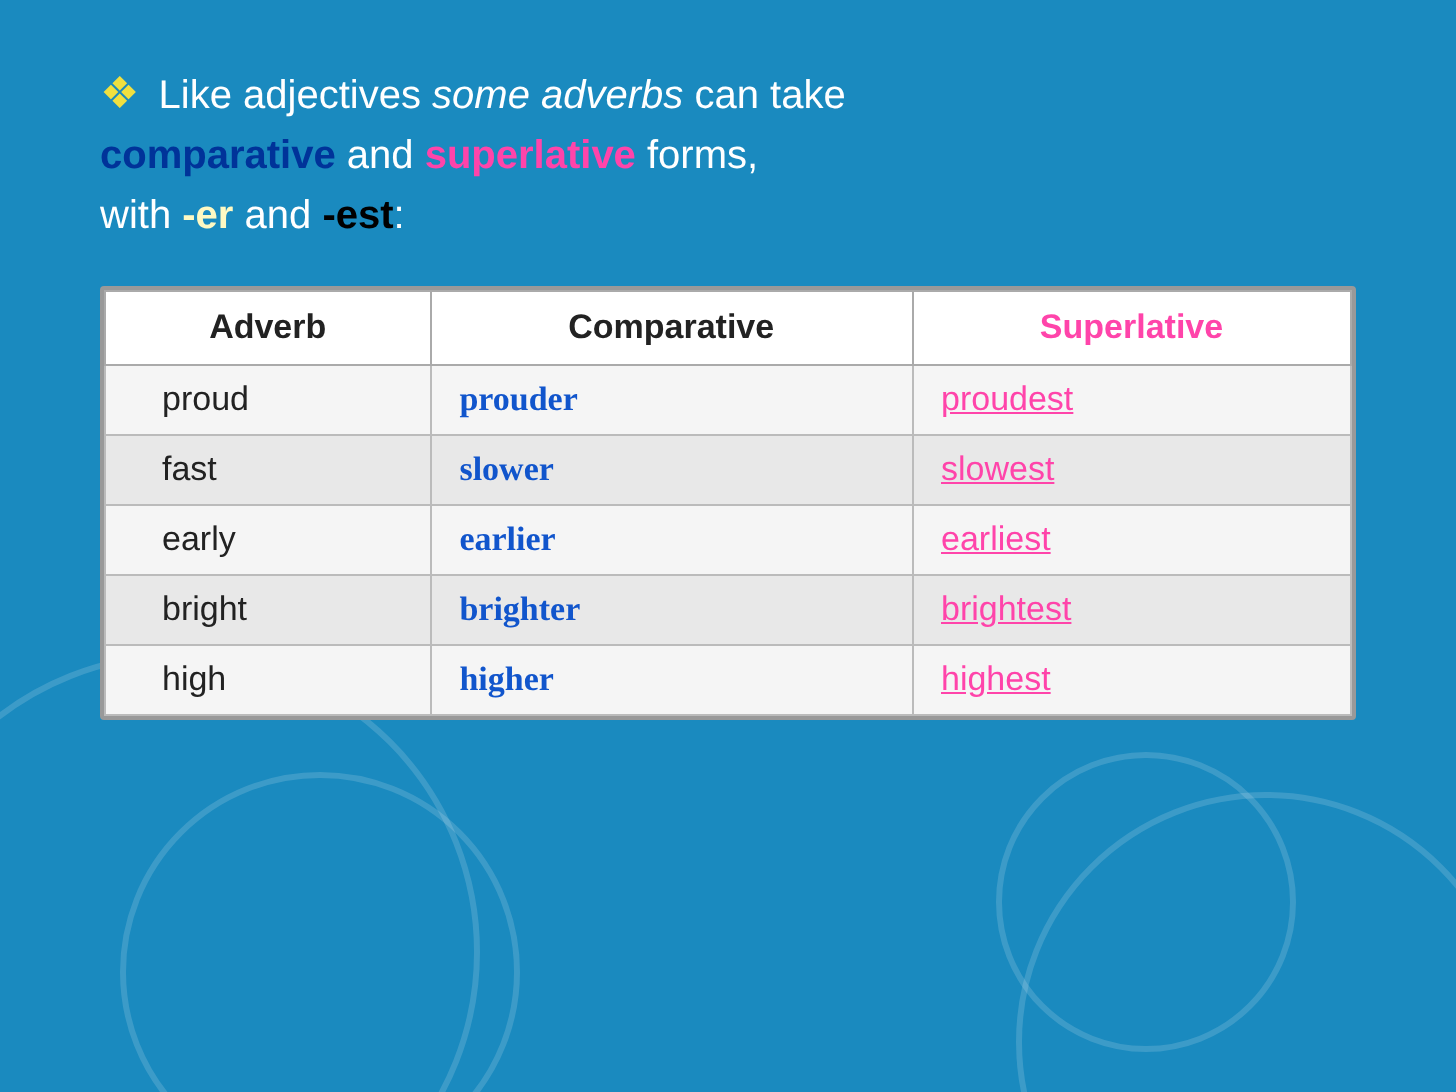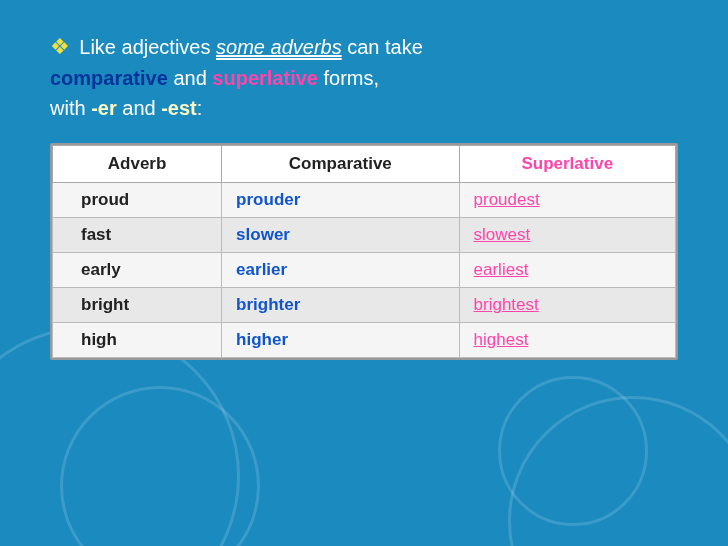--- a/index.html
+++ b/index.html
@@ -34,21 +34,20 @@
       margin-bottom: 20px;
     }
 
     .diamond {
       color: #f0e040;
       font-size: 22px;
       margin-right: 4px;
     }
 
     .underline-double {
-      text-decoration: underline;
       text-decoration-style: double;
       font-style: italic;
     }
 
     .bold-blue {
       font-weight: bold;
       color: #003399;
     }
 
     .bold-pink {
@@ -56,21 +55,21 @@
       color: #ff44aa;
     }
 
     .er-highlight {
       font-weight: bold;
       color: #fef9c3;
     }
 
     .est-highlight {
       font-weight: bold;
-      color: #fef9c3;
+      color: #000000;
     }
 
     .table-wrapper {
       background: #a21caf;
       border: 2px solid #999;
       border-radius: 2px;
       overflow: hidden;
       margin-top: 10px;
     }
 
@@ -119,27 +118,28 @@
     }
 
     tbody td {
       padding: 7px 14px;
       font-size: 17px;
       border: 1px solid #bbb;
     }
 
     tbody td:first-child {
       color: #222;
-      font-weight: bold;
+      font-weight: normal;
       padding-left: 28px;
     }
 
     tbody td:nth-child(2) {
       color: #1155cc;
       font-weight: bold;
+      font-family: Liberation Serif, serif;
     }
 
     tbody td:nth-child(3) {
       color: #ff44aa;
       font-weight: normal;
       text-decoration: underline;
     }
   </style>
 </head>
 <body>

